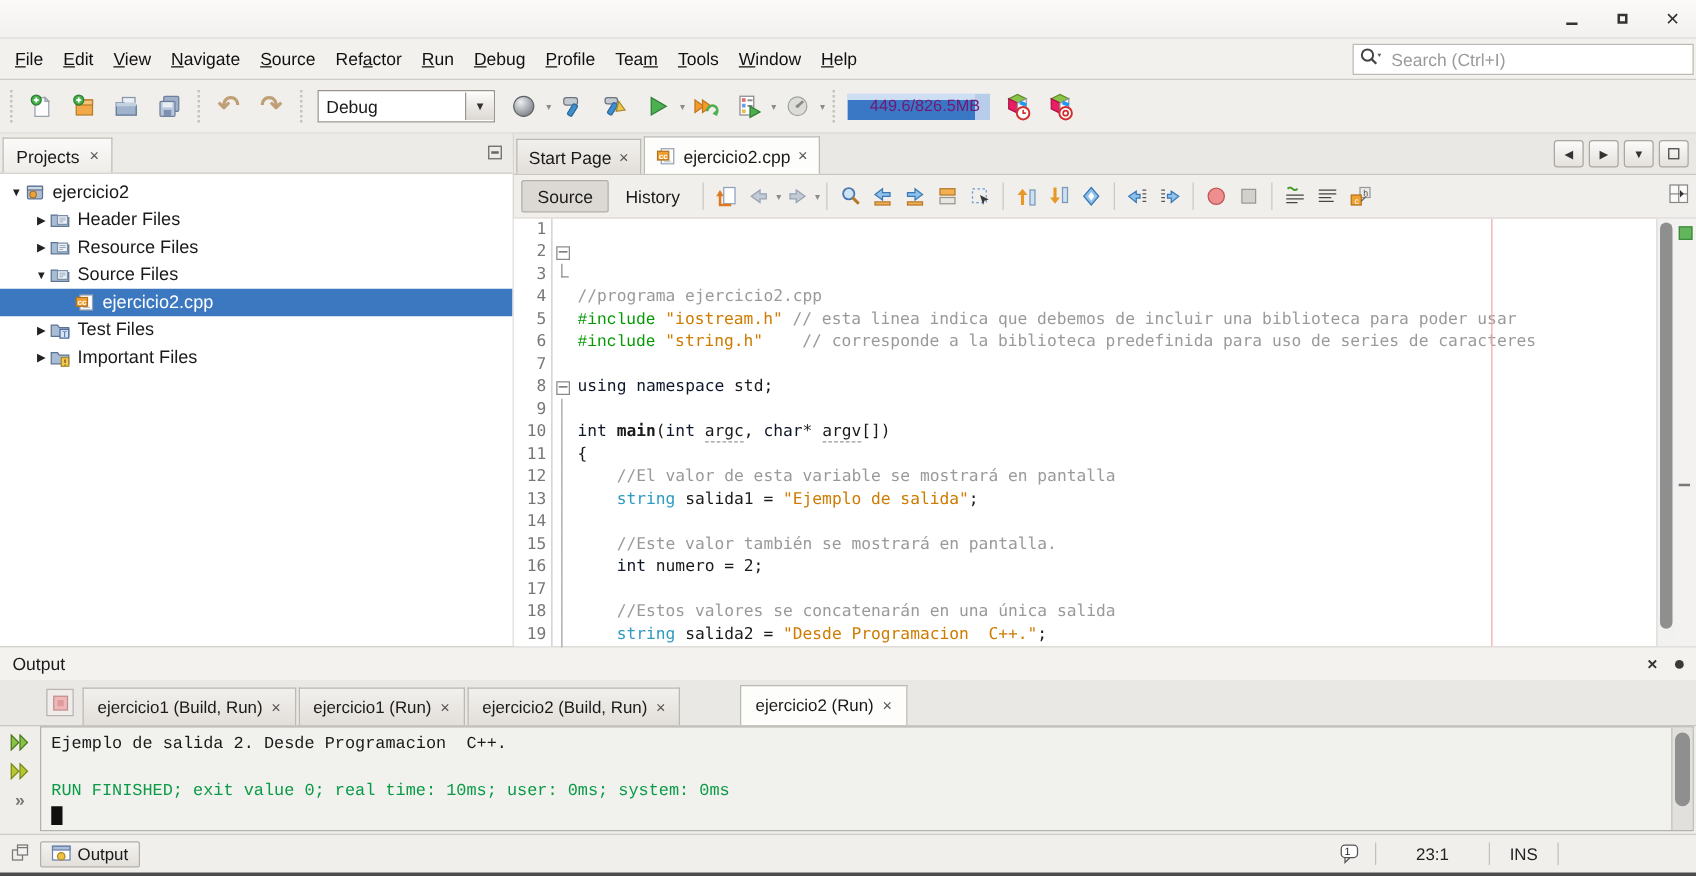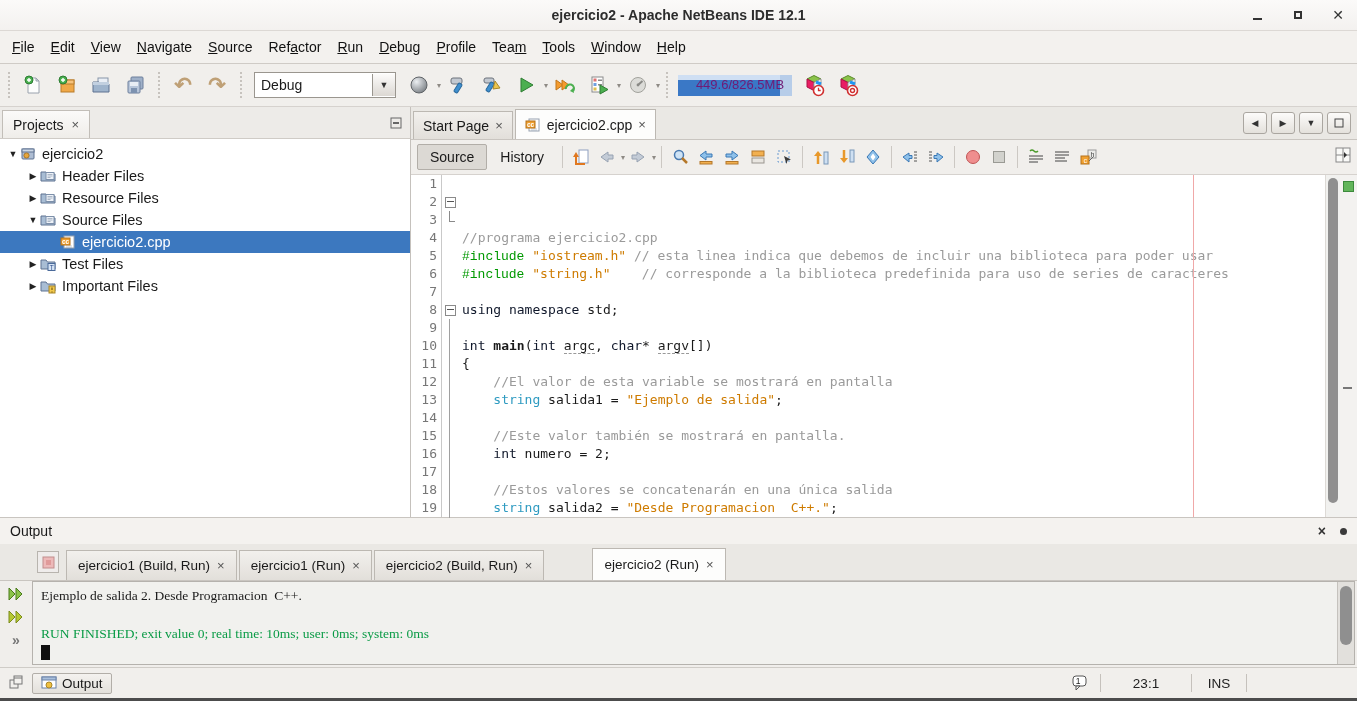--- a/index.html
+++ b/index.html
@@ -80,40 +80,39 @@
   .odot{width:7px;height:7px;border-radius:50%;background:#3a3a3a;}
   .otabs{height:36px;display:flex;align-items:flex-end;background:#eae8e4;border-bottom:1px solid #c9c5c0;flex:0 0 auto;padding-left:32px;}
   .oraily{width:32px;flex:0 0 auto;display:flex;align-items:center;justify-content:center;height:100%;}
   .stopbtn{width:20px;height:20px;border:1px solid #b8b4ae;background:#efeceb;display:flex;align-items:center;justify-content:center;}
   .otab{height:29px;background:linear-gradient(#f2f0ed,#e2dfda);border:1px solid #bcb8b2;border-bottom:none;display:flex;align-items:center;gap:7px;padding:0 11px;font-size:13.5px;margin-left:2px;}
   .otab.active{background:#fdfdfc;height:31px;margin-left:48px;}
   .obody{flex:1;display:flex;min-height:0;}
   .orail{width:32px;flex:0 0 auto;display:flex;flex-direction:column;align-items:center;gap:5px;padding-top:4px;}
   .railbtn{width:20px;height:18px;display:flex;align-items:center;justify-content:center;}
   .chev{color:#777;font-size:14px;font-weight:bold;}
-  .ocontent{flex:1;background:#f1f1ee;border:1px solid #b5b2ad;margin:0 2px 2px 0;position:relative;font-family:Liberation Serif, serif;font-size:13.5px;line-height:19px;overflow:hidden;display:flex;}
+  .ocontent{flex:1;background:#f1f1ee;border:1px solid #b5b2ad;margin:0 2px 2px 0;position:relative;font-family:Liberation Mono, monospace;font-size:13.5px;line-height:19px;overflow:hidden;display:flex;}
   .olines{flex:1;padding:4px 0 0 8px;white-space:pre;}
   .ol-success{color:#0a9b46;}
   .ocursor{display:inline-block;width:9px;height:15px;background:#101010;vertical-align:text-bottom;}
   .oscroll{width:16px;flex:0 0 auto;background:#e2e0dc;border-left:1px solid #c5c2bd;position:relative;}
   .othumb{position:absolute;left:2px;right:2px;top:4px;height:72%;background:#8f8f8f;border-radius:6px;}
   
   .statusbar{height:30px;flex:0 0 auto;background:#f1efec;border-top:1px solid #cfccc7;display:flex;align-items:center;padding:0 8px;font-size:13.5px;}
   .outbtn{display:flex;align-items:center;gap:5px;border:1px solid #b2aea8;background:linear-gradient(#f4f2ef,#e3e0db);border-radius:2px;padding:2px 8px;margin-left:8px;}
   .ssep{height:18px;border-left:1px solid #c5c1bc;margin:0 10px;}
   .scell{text-align:center;color:#222;}
   .bottomline{height:3px;background:#4c4c4c;flex:0 0 auto;}
 </style>
 </head>
 <body>
 
 <div id="app">
 
   <div class="titlebar">
-    <span class="wtitle">ejercicio2 - Apache NetBeans IDE 12.1</span>
     <div class="wctrls">
       <span class="wbtn">
           <svg width="12" height="12">
             <path d="M1 10h9" stroke="#333" stroke-width="2"></path>
           </svg>
         </span>
       <span class="wbtn">
           <svg width="12" height="12">
             <rect x="3" y="3" width="6" height="6" fill="none" stroke="#333" stroke-width="2"></rect>
           </svg>
@@ -131,20 +130,28 @@
         <span class="mi"><u>S</u>ource</span>
         <span class="mi">Ref<u>a</u>ctor</span>
         <span class="mi"><u>R</u>un</span>
         <span class="mi"><u>D</u>ebug</span>
         <span class="mi"><u>P</u>rofile</span>
         <span class="mi">Tea<u>m</u></span>
         <span class="mi"><u>T</u>ools</span>
         <span class="mi"><u>W</u>indow</span>
         <span class="mi"><u>H</u>elp</span>
       </div>
+    <div class="searchbox">
+      <span><svg width="20" height="16">
+            <circle cx="7" cy="7" r="4.5" fill="none" stroke="#444" stroke-width="1.6"></circle>
+            <path d="M10 10l4 4" stroke="#444" stroke-width="1.8"></path>
+            <path d="M15 6l3 0-1.5 2.5z" fill="#555"></path>
+          </svg></span>
+      <span class="ph">Search (Ctrl+I)</span>
+    </div>
   </div>
 
   <div class="toolbar">
     <span class="tsep"></span>
     <span class="tbtn">
         <svg width="20" height="20">
           <path d="M5 3h8l3 3v12H5z" fill="#fdfdfd" stroke="#9aa2ad"></path>
           <path d="M13 3l3 3h-3z" fill="#d8dde3" stroke="#9aa2ad"></path>
           <circle cx="6" cy="5" r="4" fill="#49b04f" stroke="#2e7d34"></circle>
           <path d="M6 3v4M4 5h4" stroke="#fff" stroke-width="1.4"></path>

